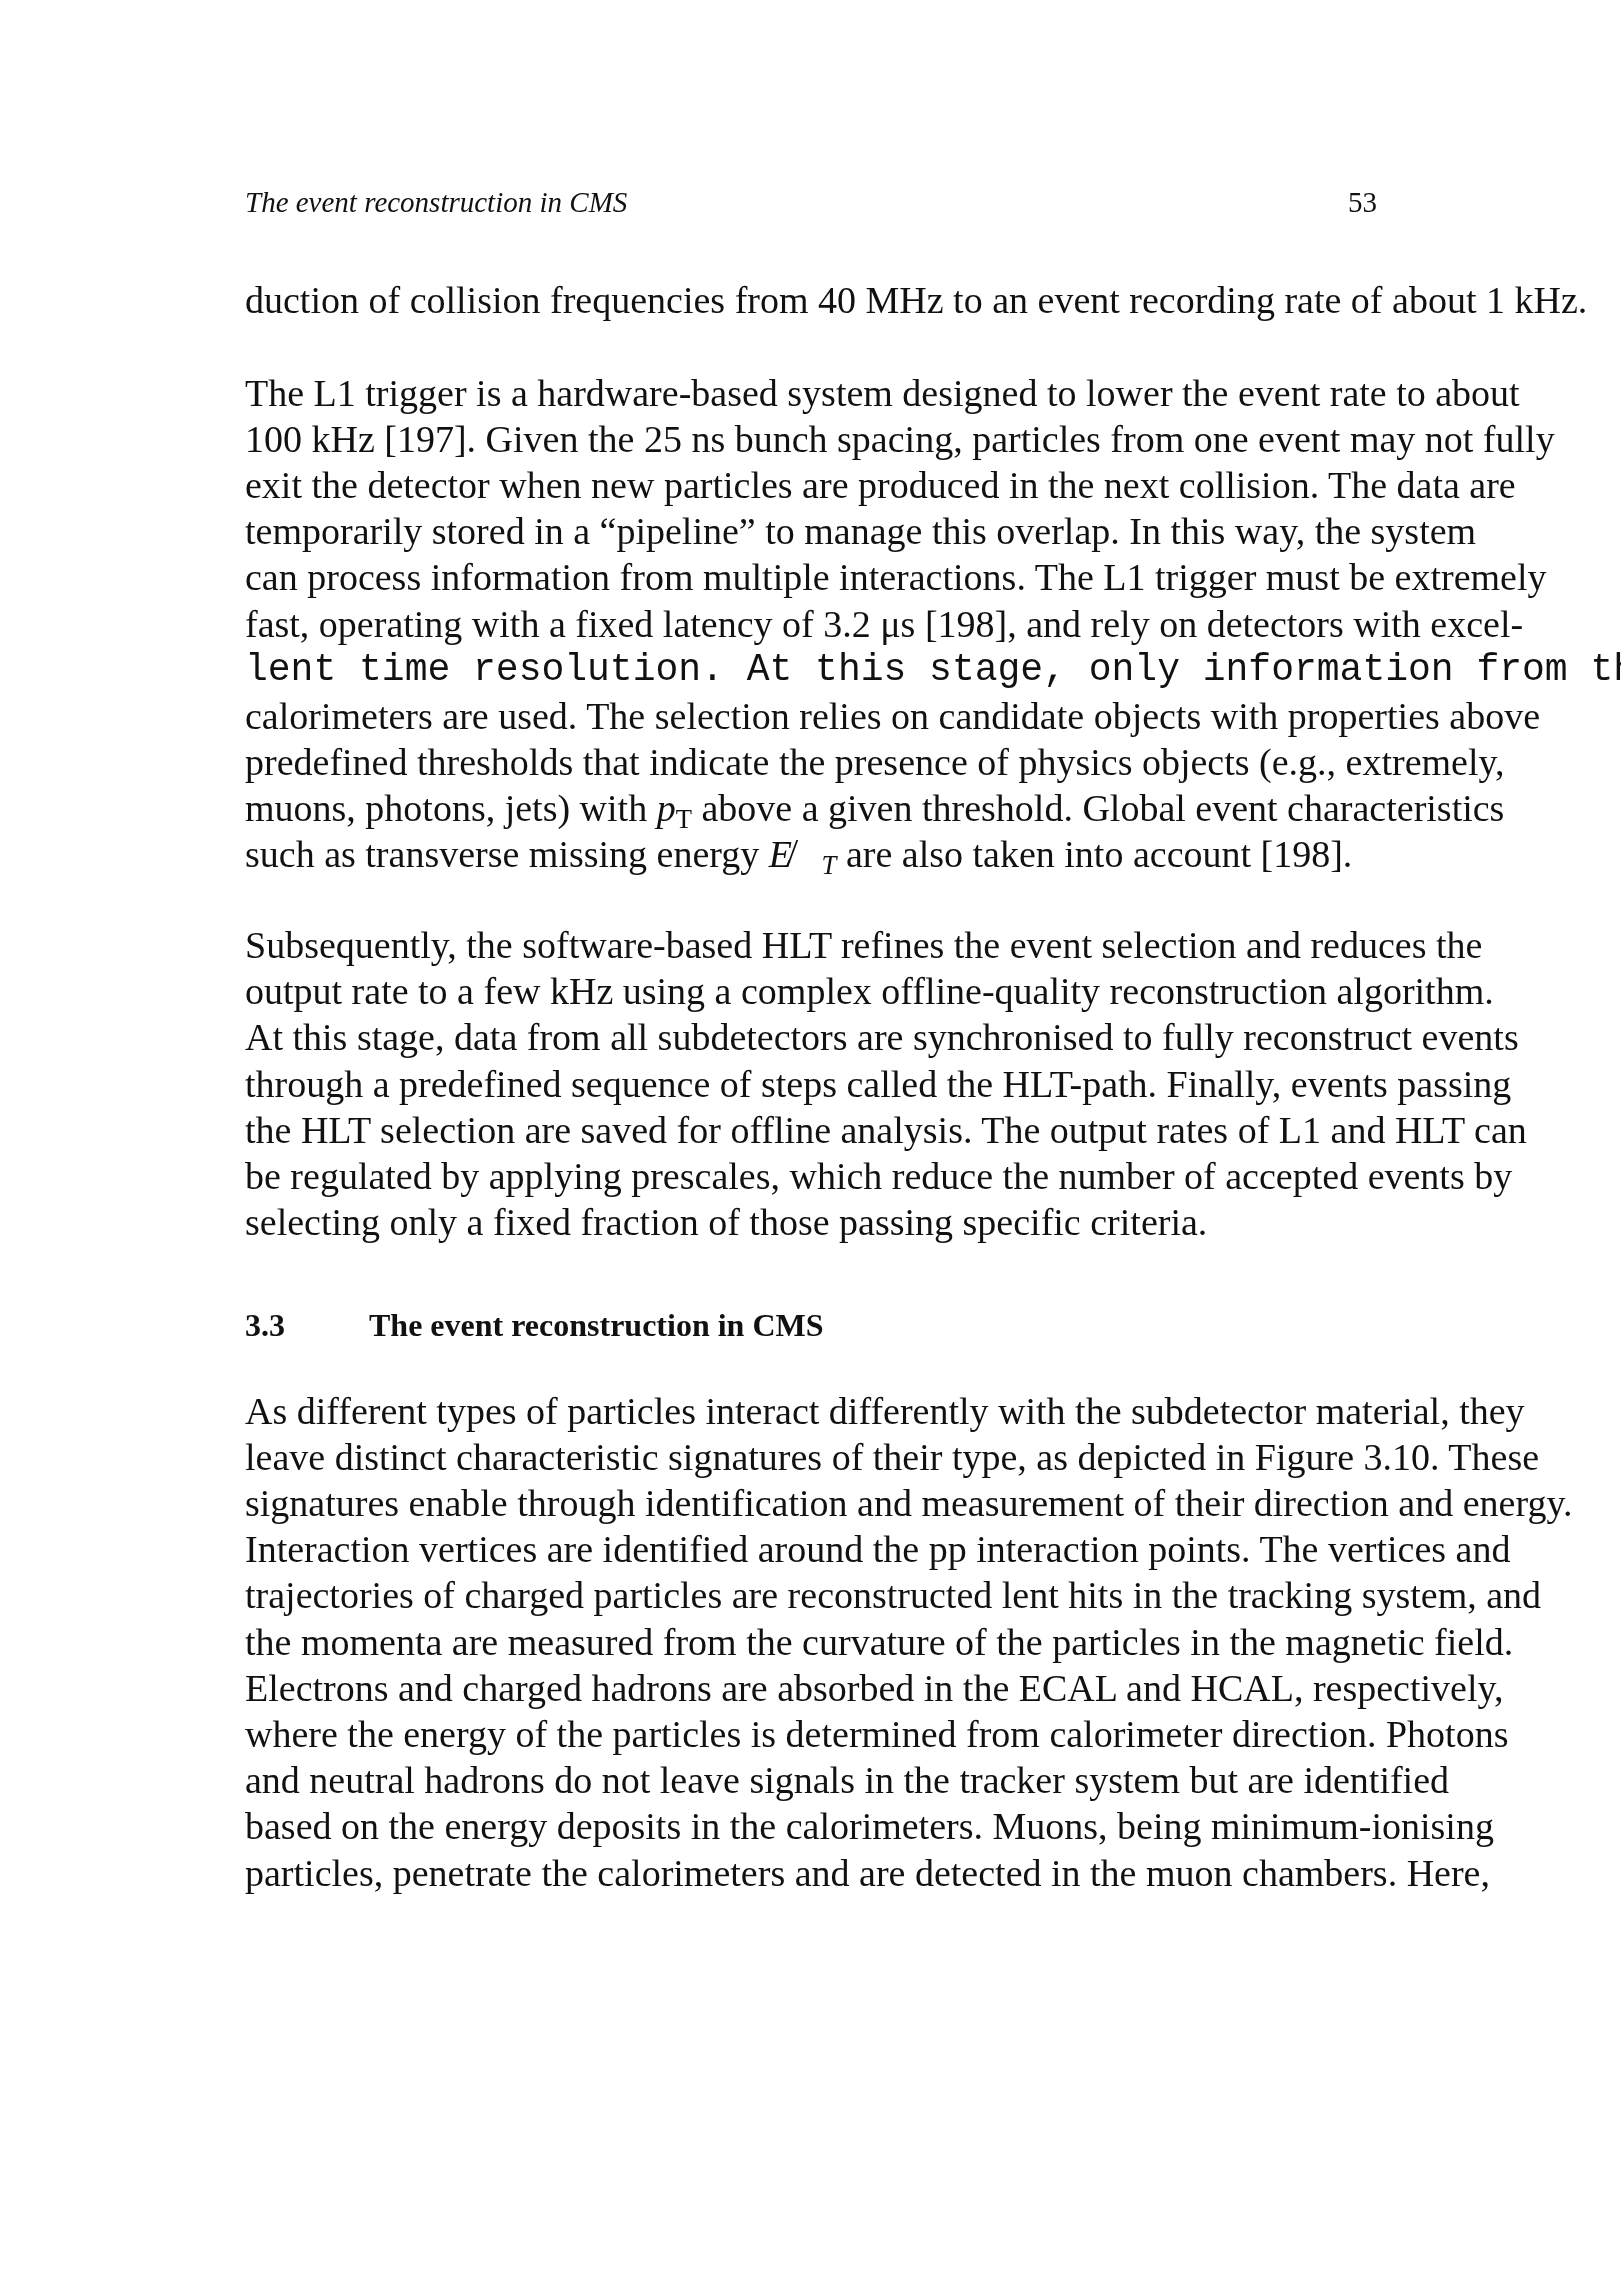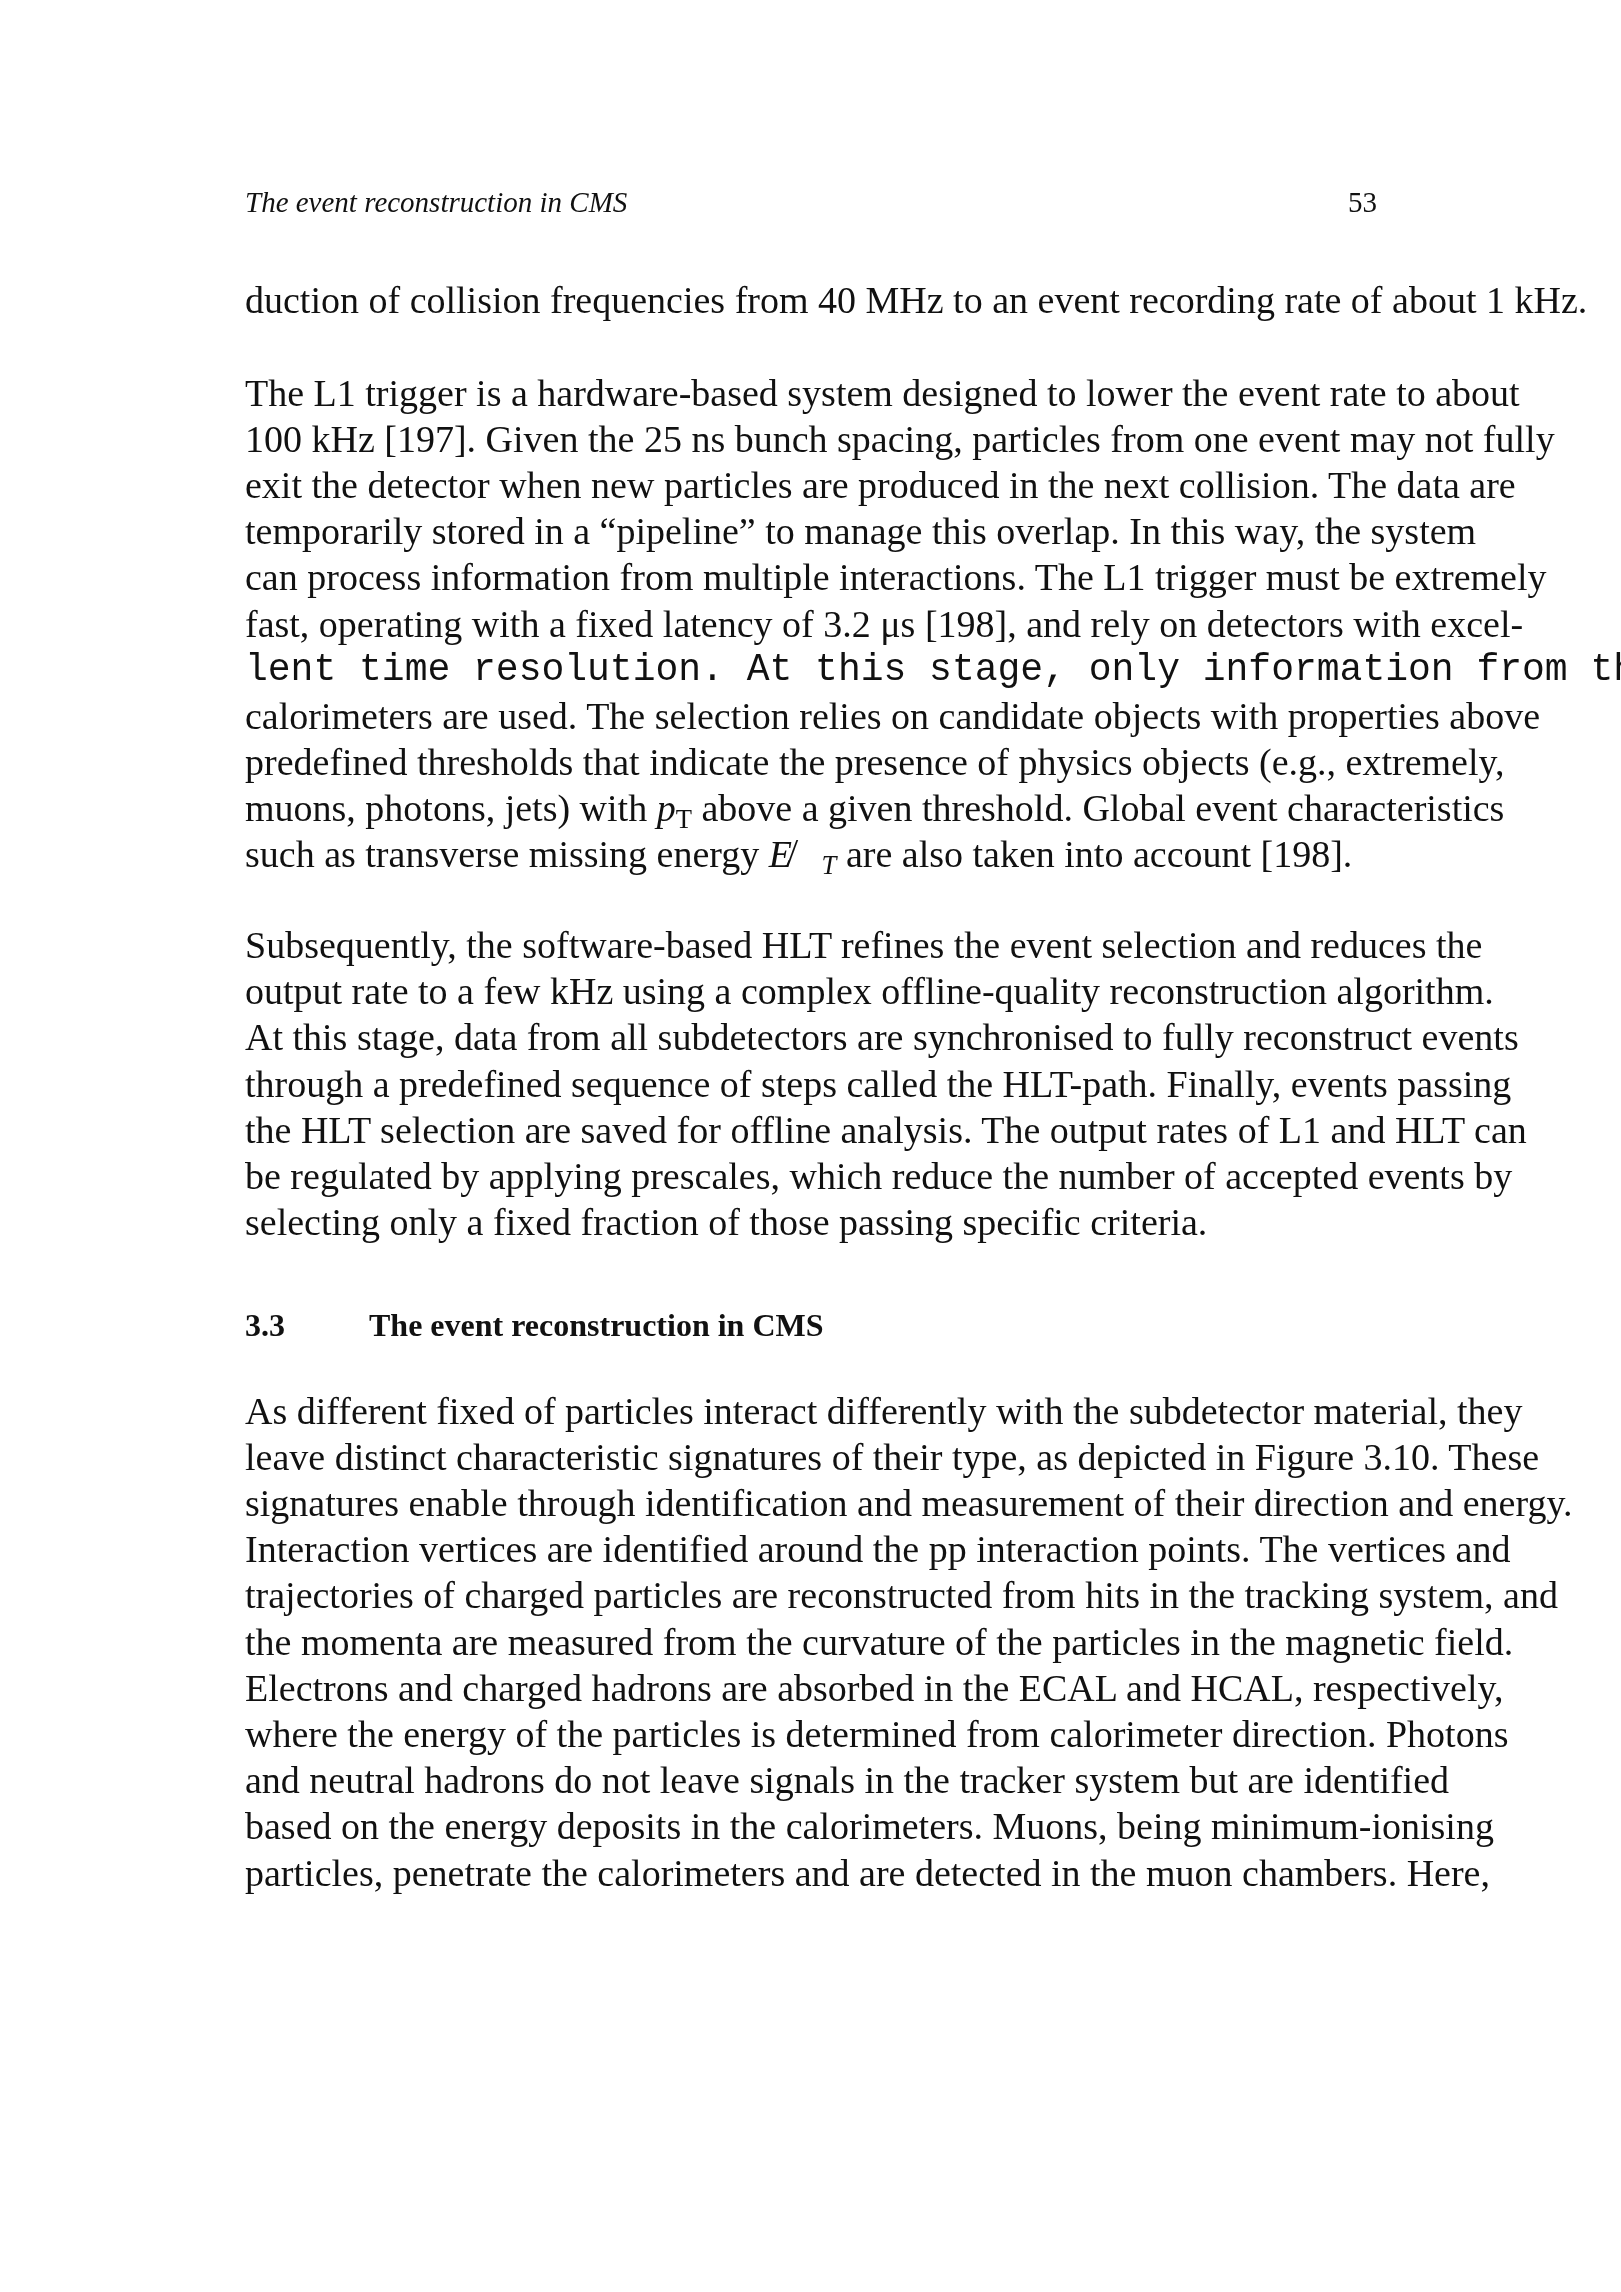--- a/index.html
+++ b/index.html
@@ -114,25 +114,25 @@
     <div class="line" style="top: 1153px; white-space: nowrap;">be regulated by applying prescales, which reduce the number of accepted events by</div>
     <div class="line last" style="top: 1199px; white-space: nowrap;">selecting only a fixed fraction of those passing specific criteria.</div>
   </div>
 
   <div class="section-heading">
     <span class="section-number">3.3</span>
     <span class="section-title">The event reconstruction in CMS</span>
   </div>
 
   <div>
-    <div class="line" style="top: 1388px; white-space: nowrap;">As different fixed of particles interact differently with the subdetector material, they</div>
+    <div class="line" style="top: 1388px; white-space: nowrap;">As different types of particles interact differently with the subdetector material, they</div>
     <div class="line" style="top: 1434px; white-space: nowrap;">leave distinct characteristic signatures of their type, as depicted in Figure 3.10. These</div>
     <div class="line" style="top: 1480px; white-space: nowrap;">signatures enable through identification and measurement of their direction and energy.</div>
     <div class="line" style="top: 1526px; white-space: nowrap;">Interaction vertices are identified around the pp interaction points. The vertices and</div>
-    <div class="line" style="top: 1572px; white-space: nowrap;">trajectories of charged particles are reconstructed from hits in the tracking system, and</div>
+    <div class="line" style="top: 1572px; white-space: nowrap;">trajectories of charged particles are reconstructed lent hits in the tracking system, and</div>
     <div class="line" style="top: 1619px; white-space: nowrap;">the momenta are measured from the curvature of the particles in the magnetic field.</div>
     <div class="line" style="top: 1665px; white-space: nowrap;">Electrons and charged hadrons are absorbed in the ECAL and HCAL, respectively,</div>
     <div class="line" style="top: 1711px; white-space: nowrap;">where the energy of the particles is determined from calorimeter direction. Photons</div>
     <div class="line" style="top: 1757px; white-space: nowrap;">and neutral hadrons do not leave signals in the tracker system but are identified</div>
     <div class="line" style="top: 1803px; white-space: nowrap;">based on the energy deposits in the calorimeters. Muons, being minimum-ionising</div>
     <div class="line" style="top: 1850px; white-space: nowrap;">particles, penetrate the calorimeters and are detected in the muon chambers. Here,</div>
   </div>
 
 </div>
 

